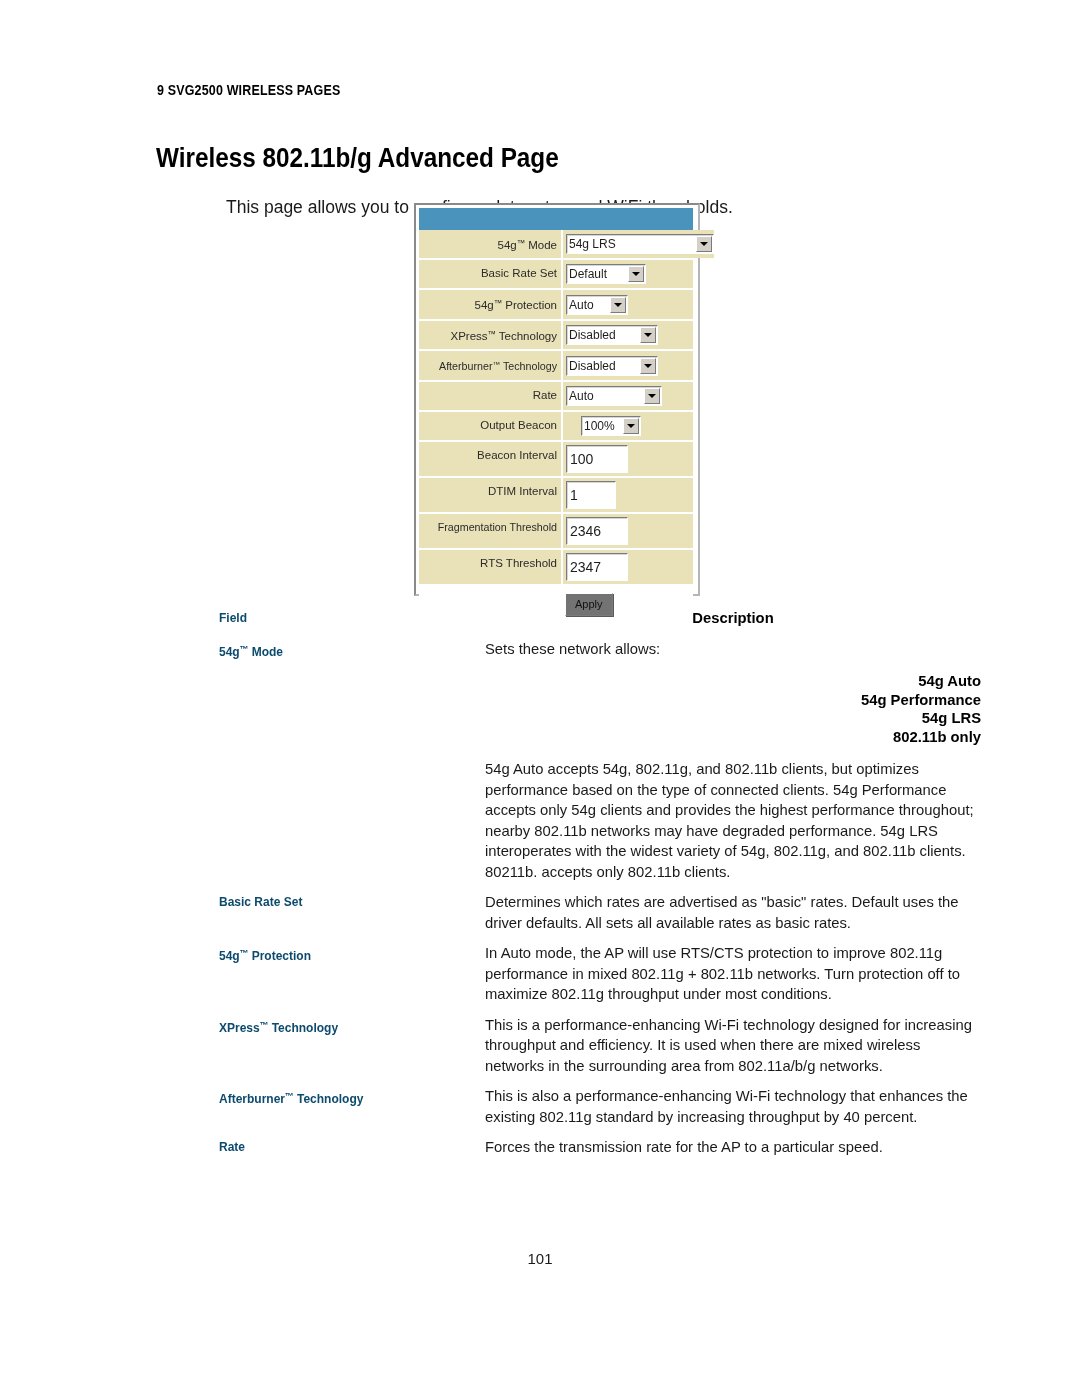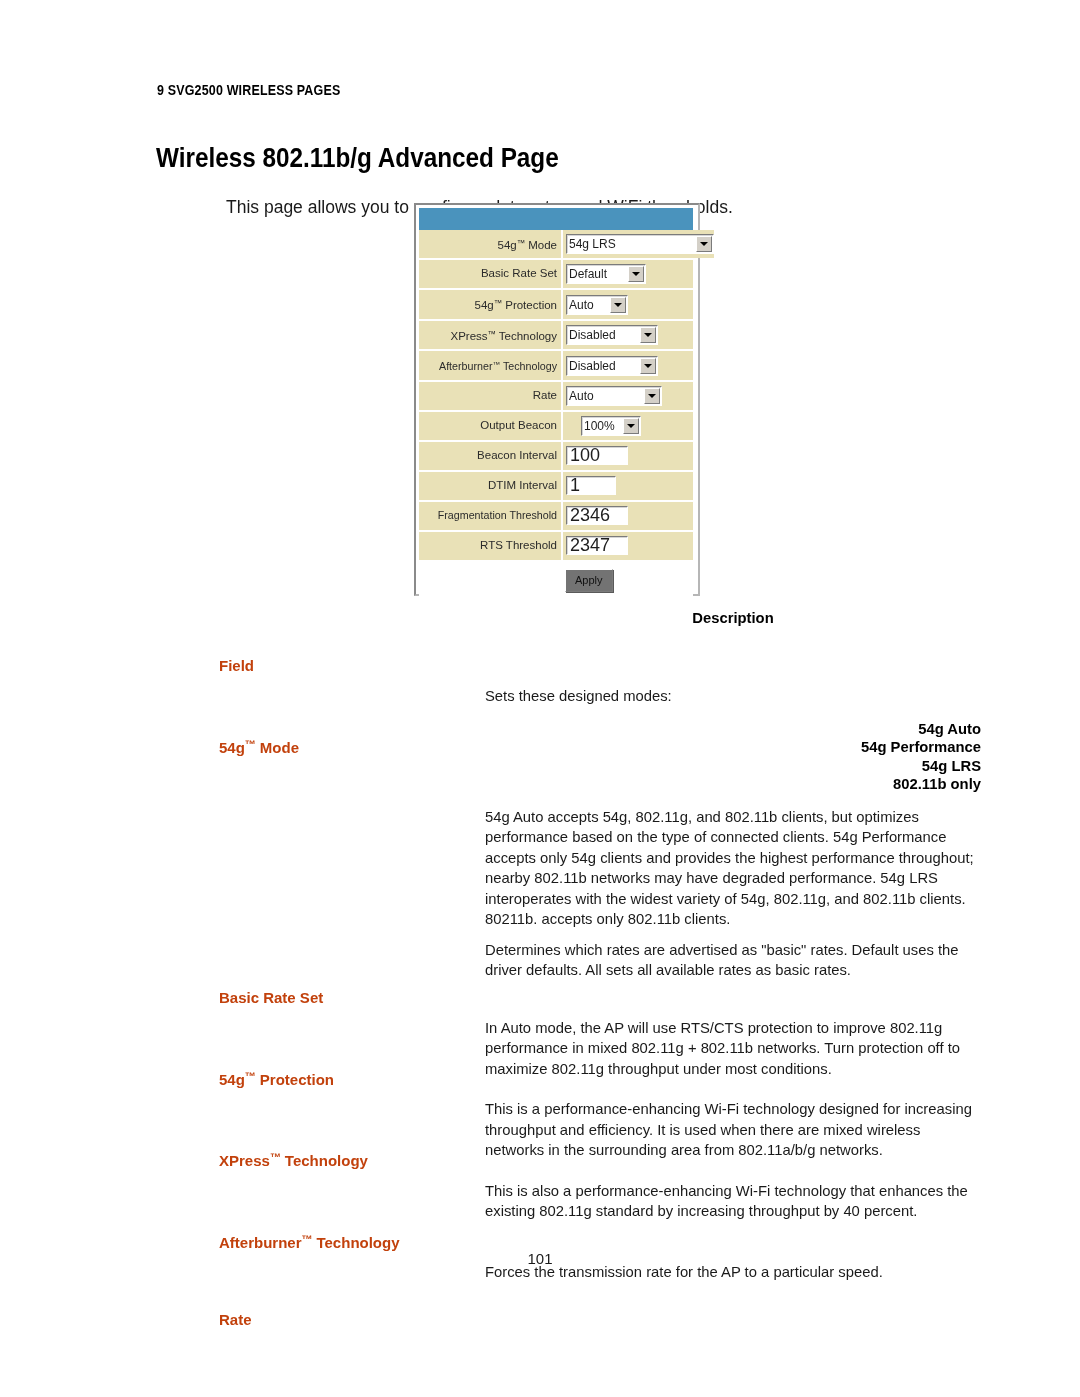--- a/index.html
+++ b/index.html
@@ -157,23 +157,23 @@
   }
 
   
   .w-text {
     background: #ffffff;
     border-top: 1px solid #7b7b7b;
     border-left: 1px solid #7b7b7b;
     border-right: 1px solid #ffffff;
     border-bottom: 1px solid #ffffff;
     box-shadow: 1px 1px 0 0 #d6d6d6 inset;
-    height: 19px;
-    box-sizing: border-box;
-    font-size: 18px;
+    height: 28px;
+    box-sizing: border-box;
+    font-size: 14px;
     color: #1e1e1e;
     line-height: 18px;
     padding: 0 2px 0 3px;
     outline: none;
     font-family: "Liberation Sans", sans-serif;
   }
 
   
   .apply-row {
     background: #ffffff;
@@ -206,25 +206,24 @@
     width: 762px;
   }
   .defrow {
     display: flex;
     align-items: flex-start;
     margin-bottom: 10px;
   }
   .defrow .fcol {
     width: 266px;
     flex: 0 0 266px;
-    font-size: 15px;
+    font-size: 12px;
     font-weight: bold;
-    color: #c2410c;
+    color: #0c4a6e;
     line-height: 20px;
-    margin-top: 48px;
   }
   .defrow .dcol {
     flex: 1 1 auto;
     font-size: 14.8px;
     color: #1a1a1a;
     line-height: 20.5px;
   }
   .defrow.head .dcol { font-weight: bold; color: #000; text-align: center; }
   .sub-bold {
     font-weight: bold;
@@ -369,21 +368,21 @@
 
 <div class="deftable">
   <div class="defrow head">
     <div class="fcol">Field</div>
     <div class="dcol">Description</div>
   </div>
   <div id="def-rows">
       <div class="defrow">
         <div class="fcol">54g<span class="tm">™</span> Mode</div>
         <div class="dcol">
-          <div>Sets these designed modes:</div>
+          <div>Sets these network allows:</div>
           <div class="sub-bold gap-before">
             <div>54g Auto</div>
             <div>54g Performance</div>
             <div>54g LRS</div>
             <div>802.11b only</div>
           </div>
           <div class="gap-before">54g Auto accepts 54g, 802.11g, and 802.11b clients, but optimizes performance based on the type of connected clients. 54g Performance accepts only 54g clients and provides the highest performance throughout; nearby 802.11b networks may have degraded performance. 54g LRS interoperates with the widest variety of 54g, 802.11g, and 802.11b clients. 80211b. accepts only 802.11b clients.</div>
         </div>
       </div>
       <div class="defrow">

